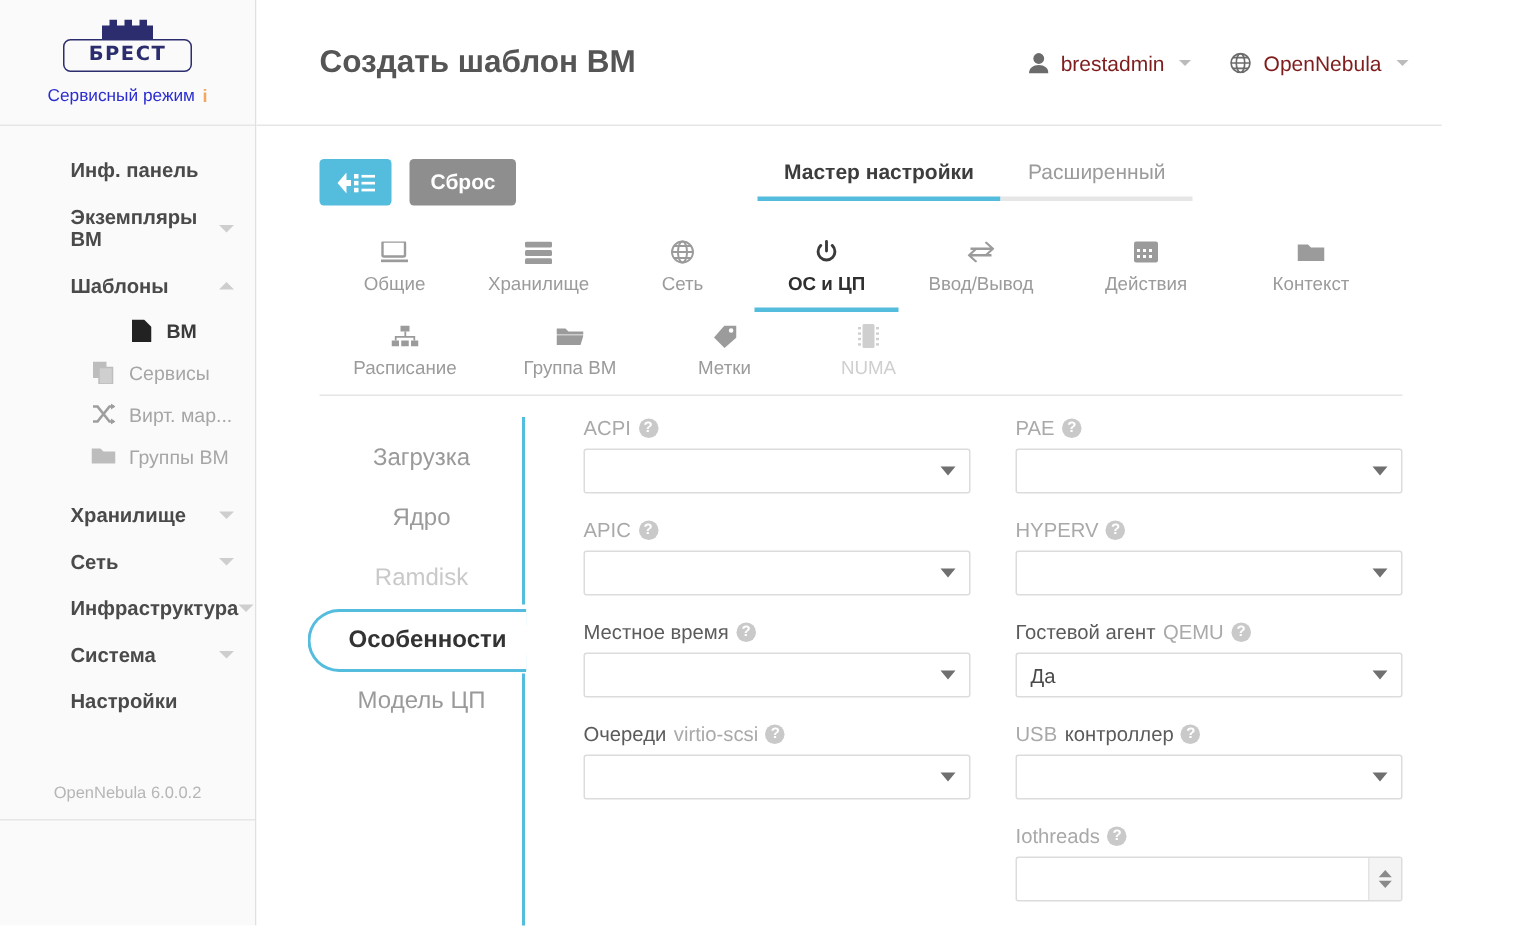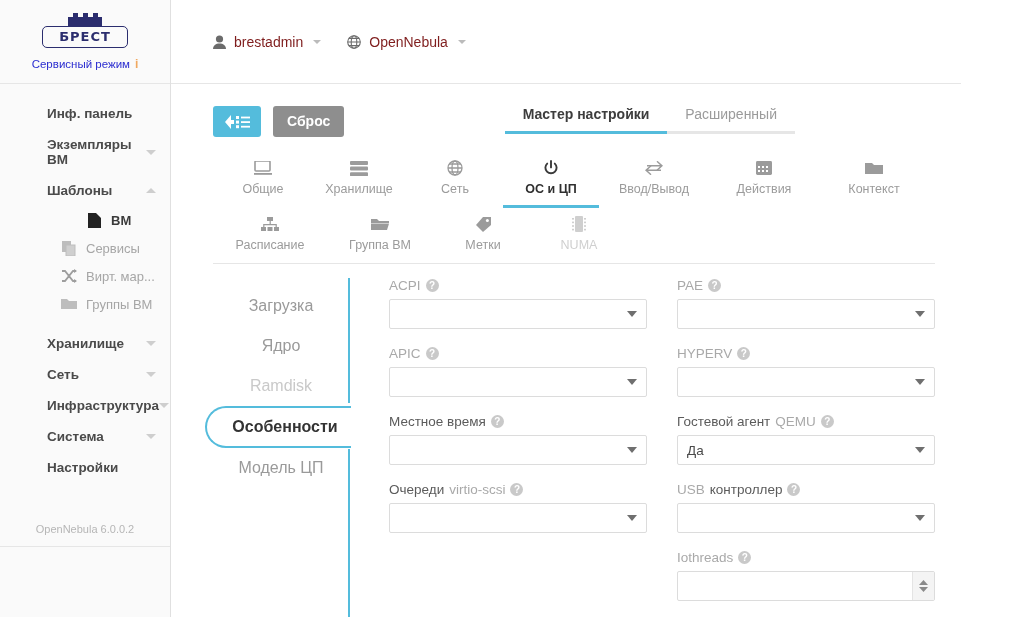--- a/index.html
+++ b/index.html
@@ -292,20 +292,21 @@
       </div>
     </nav>
 
     <div class="version">OpenNebula 6.0.0.2</div>
     <div class="sidebar-bottomline"></div>
   </aside>
 
   <section class="main">
 
     <header class="topbar">
+      <h1 class="page-title">Создать шаблон ВМ</h1>
       <div class="topbar-right">
         <div class="top-menu">
           <span>
             <svg width="13" height="14" viewBox="0 0 13 14">
                 <circle cx="6.5" cy="4" r="3.6" fill="#6b6b6b"></circle>
                 <path d="M0 14c0-3.6 2.9-5.6 6.5-5.6S13 10.4 13 14z" fill="#6b6b6b"></path>
               </svg>
           </span>
           <span>brestadmin</span>
           <span class="mini-caret"></span>

